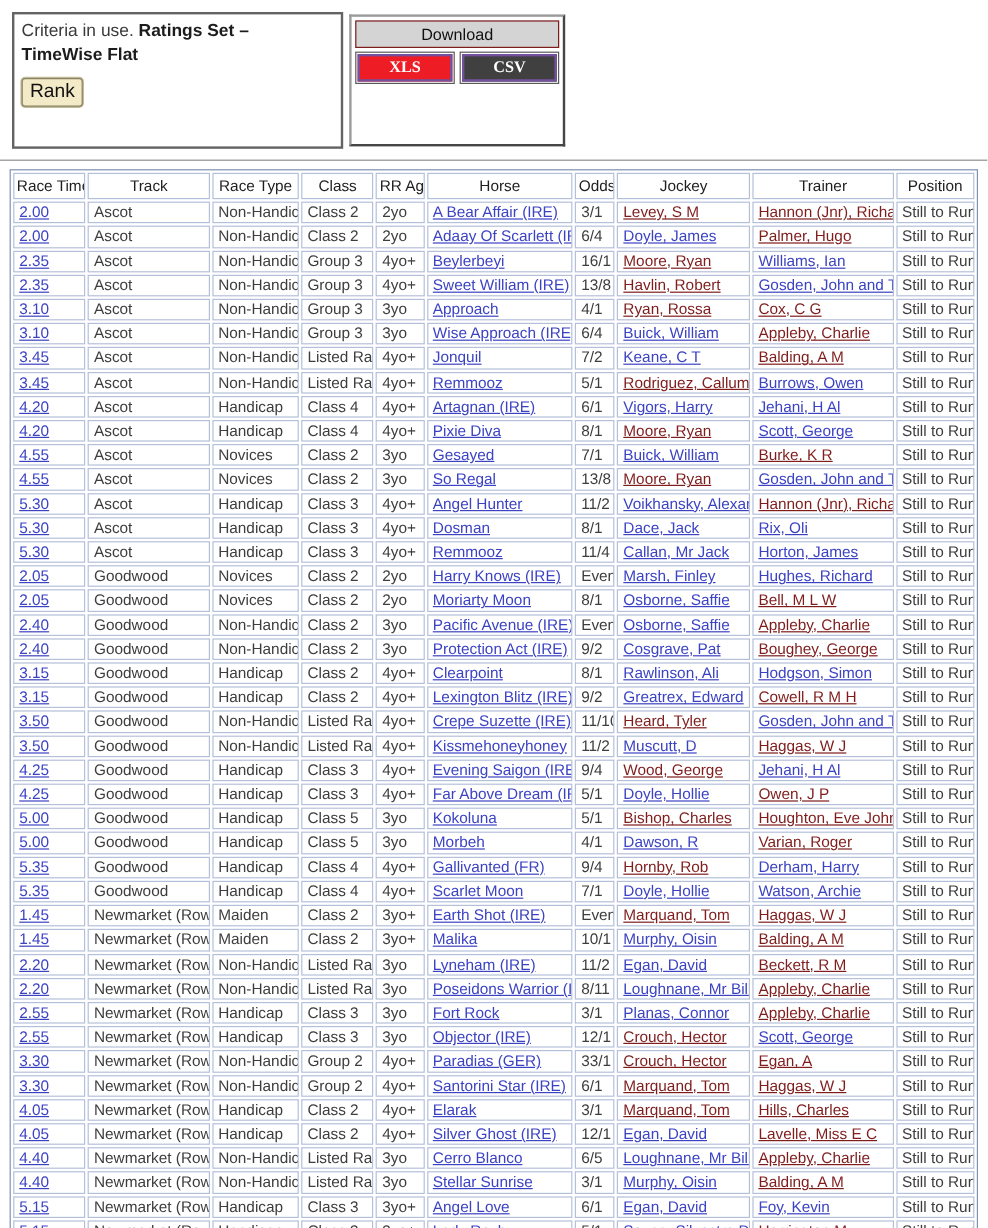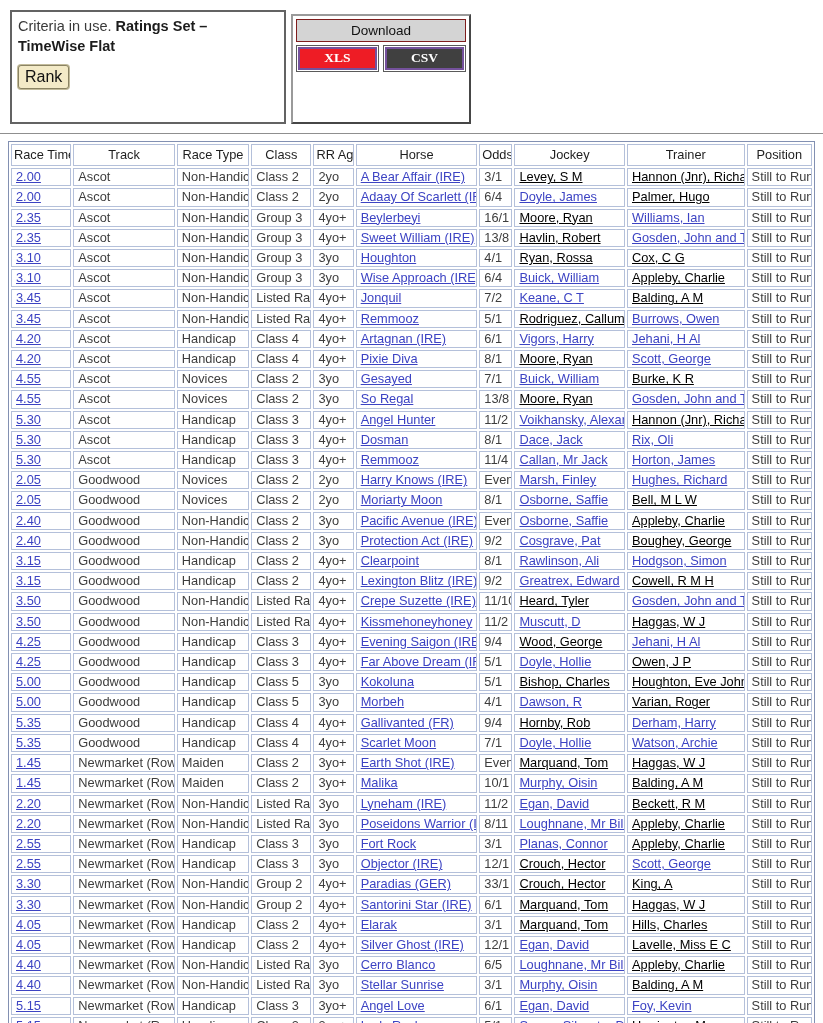--- a/index.html
+++ b/index.html
@@ -3,21 +3,21 @@
 <meta charset="utf-8">
 <style>
   html, body { margin: 0; padding: 0; background: #ffffff; }
   body {
     width: 823px;
     font-family: "Liberation Sans", "DejaVu Sans", sans-serif;
     color: #222;
   }
 
   
-  .top-section { display: flex; align-items: flex-end; padding: 10px 0 0 10px; gap: 5px; }
+  .top-section { display: flex; align-items: center; padding: 10px 0 0 10px; gap: 5px; }
 
   .criteria-box {
     width: 260px; height: 99px;
     border: 2px solid #636363;
     padding: 5px 6px 6px 6px;
     background: #fff;
   }
   .crit-line { font-size: 14.5px; color: #3a3a3a; line-height: 1.35; margin: 0; }
   .crit-line b { color: #1c1c1c; }
 
@@ -96,21 +96,21 @@
     text-align: center;
     color: #1e1e1e;
     font-weight: normal;
     padding: 2px 2px;
   }
   .race-table a {
     text-decoration: underline;
     color: #3c43c3;
     cursor: pointer;
   }
-  .race-table a.visited { color: #000000; }
+  .race-table a.visited { color: #7f1d1d; }
 </style>
 </head>
 <body>
 
 <div class="top-section">
   <div class="criteria-box">
     <p class="crit-line"><span>Criteria in use. </span><b>Ratings Set – TimeWise Flat</b></p>
     <div class="rank-row">
       <button class="btn">Rank</button>
     </div>
@@ -208,21 +208,21 @@
         <td><a class="visited">Havlin, Robert</a></td>
         <td><a>Gosden, John and Thady</a></td>
         <td>Still to Run</td>
       </tr>
       <tr>
         <td><a>3.10</a></td>
         <td>Ascot</td>
         <td>Non-Handicap</td>
         <td>Group 3</td>
         <td>3yo</td>
-        <td><a>Houghton</a></td>
+        <td><a>Approach</a></td>
         <td>4/1</td>
         <td><a class="visited">Ryan, Rossa</a></td>
         <td><a class="visited">Cox, C G</a></td>
         <td>Still to Run</td>
       </tr>
       <tr>
         <td><a>3.10</a></td>
         <td>Ascot</td>
         <td>Non-Handicap</td>
         <td>Group 3</td>
@@ -583,21 +583,21 @@
       </tr>
       <tr>
         <td><a>3.30</a></td>
         <td>Newmarket (Rowley)</td>
         <td>Non-Handicap</td>
         <td>Group 2</td>
         <td>4yo+</td>
         <td><a>Paradias (GER)</a></td>
         <td>33/1</td>
         <td><a class="visited">Crouch, Hector</a></td>
-        <td><a class="visited">King, A</a></td>
+        <td><a class="visited">Egan, A</a></td>
         <td>Still to Run</td>
       </tr>
       <tr>
         <td><a>3.30</a></td>
         <td>Newmarket (Rowley)</td>
         <td>Non-Handicap</td>
         <td>Group 2</td>
         <td>4yo+</td>
         <td><a>Santorini Star (IRE)</a></td>
         <td>6/1</td>

